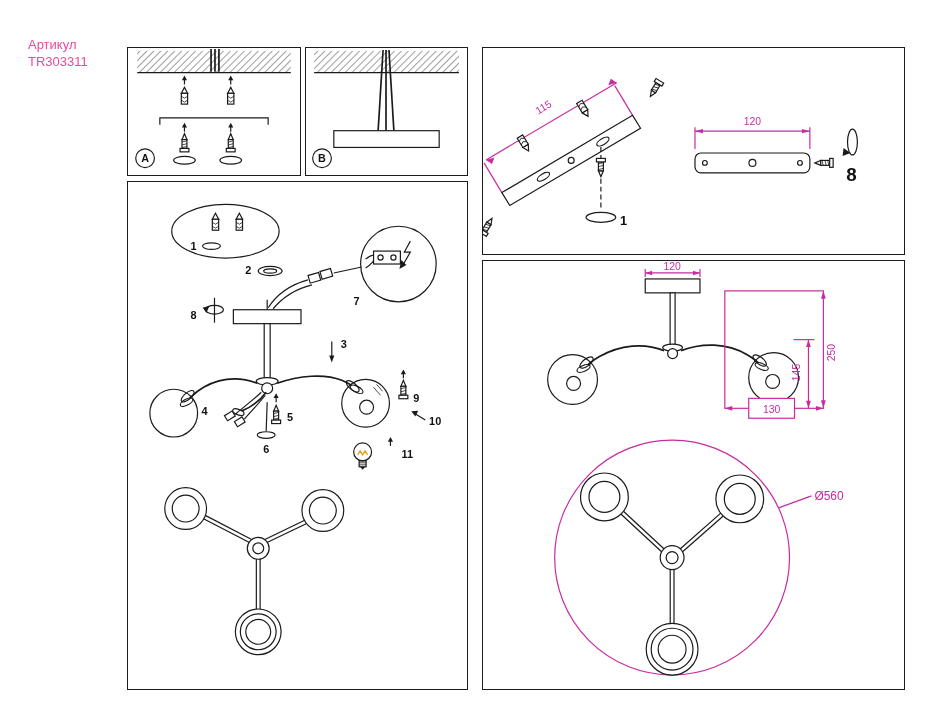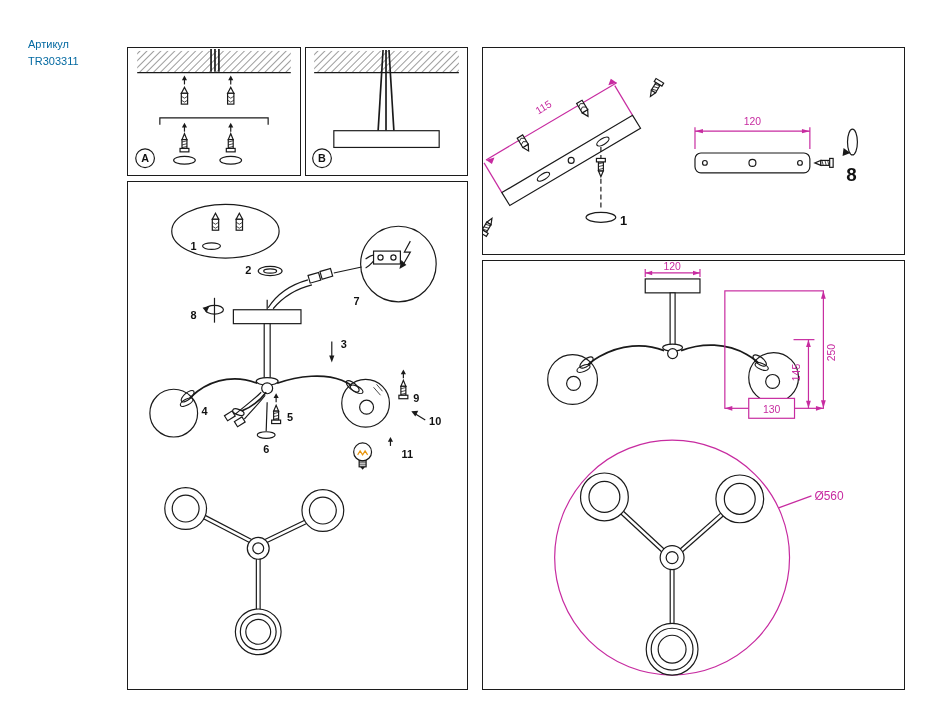--- a/index.html
+++ b/index.html
@@ -1,19 +1,19 @@
 <!DOCTYPE html>
 <html><head>
 <meta charset="utf-8">
 <style>
   :root{ --mg:#c72ba0; --ink:#1a1a1a; }
   html,body{margin:0;padding:0;background:#fff;}
   #page{position:relative;width:925px;height:720px;background:#fff;overflow:hidden;
         font-family:"Liberation Sans",sans-serif;}
-  #header{position:absolute;left:28px;top:36px;color:#0369a1;font-size:11px;line-height:17px;}
+  #header{position:absolute;left:28px;top:36px;color:#ec4899;font-size:13px;line-height:17px;}
   .panel{position:absolute;border:1.4px solid #1c1c1c;background:#fff;box-sizing:border-box;}
   #panel-a{left:127px;top:47px;width:174px;height:129px;}
   #panel-b{left:305px;top:47px;width:163px;height:129px;}
   #panel-main{left:127px;top:181px;width:341px;height:509px;}
   #panel-bracket{left:482px;top:47px;width:423px;height:208px;}
   #panel-dims{left:482px;top:260px;width:423px;height:430px;}
   .panel svg{display:block;width:100%;height:100%;}
   .ln{fill:none;stroke:var(--ink);stroke-width:1.2;}
   .lnf{fill:#fff;stroke:var(--ink);stroke-width:1.2;}
   .lnb{fill:none;stroke:var(--ink);stroke-width:1.7;}

